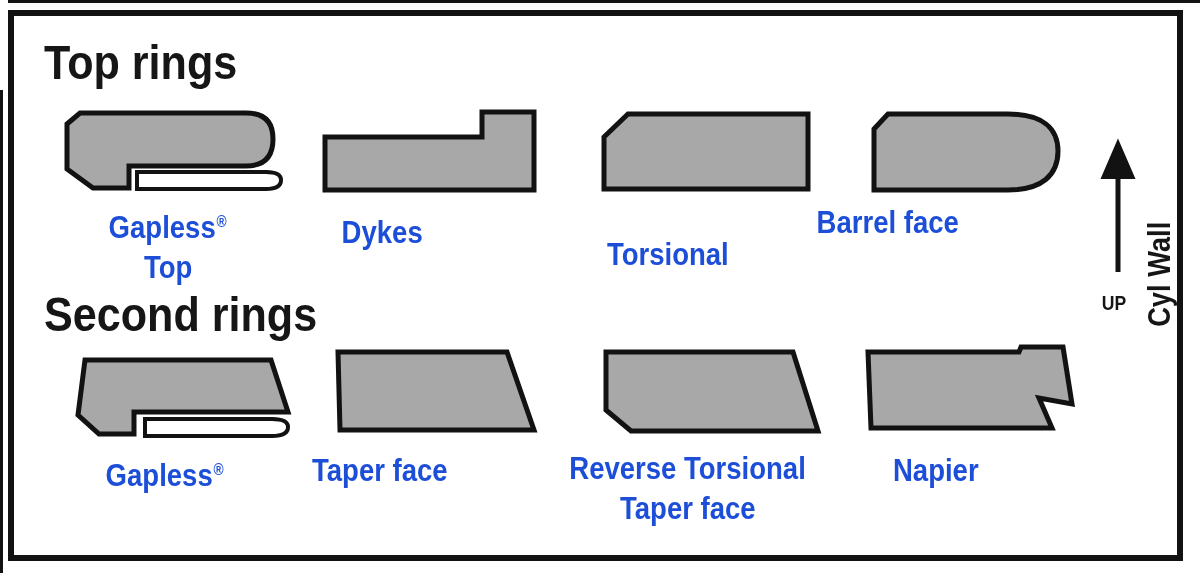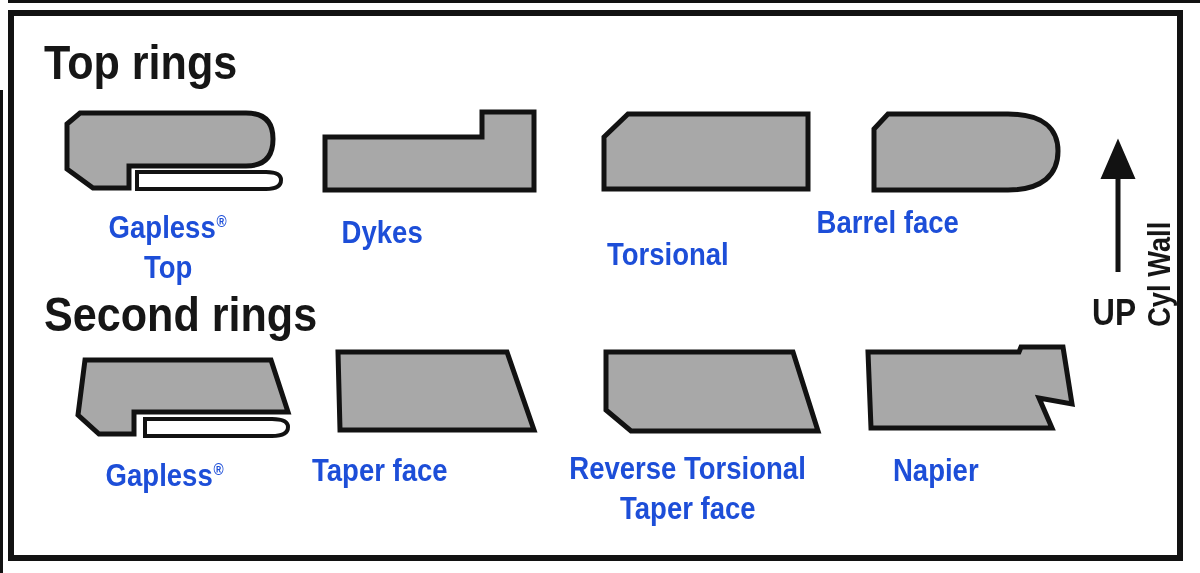--- a/index.html
+++ b/index.html
@@ -21,21 +21,21 @@
   }
   .heading .cond{display:inline-block;transform:scaleX(0.88);transform-origin:left center;}
   .lbl{
     position:absolute;width:320px;text-align:center;font-size:32px;font-weight:bold;
     line-height:40px;color:#1d4ed8;
   }
   .lbl .cond{display:inline-block;transform:scaleX(0.86);transform-origin:center;white-space:nowrap;}
   .lbl sup{font-size:16px;vertical-align:11px;margin-left:1px;}
   .up-label{
     position:absolute;left:1086px;top:292px;width:56px;text-align:center;
-    font-size:36px;font-weight:bold;color:#161616;
+    font-size:20px;font-weight:bold;color:#161616;
   }
   .up-label .cond{display:inline-block;transform:scaleX(0.88);}
   .wall-label{
     position:absolute;left:1108px;top:265px;width:104px;height:34px;
     text-align:center;font-size:31px;font-weight:bold;line-height:34px;
     transform:rotate(-90deg);transform-origin:center;color:#161616;white-space:nowrap;
   }
   .wall-label .cond{display:inline-block;transform:scaleX(0.88);}
 </style>
 </head>

